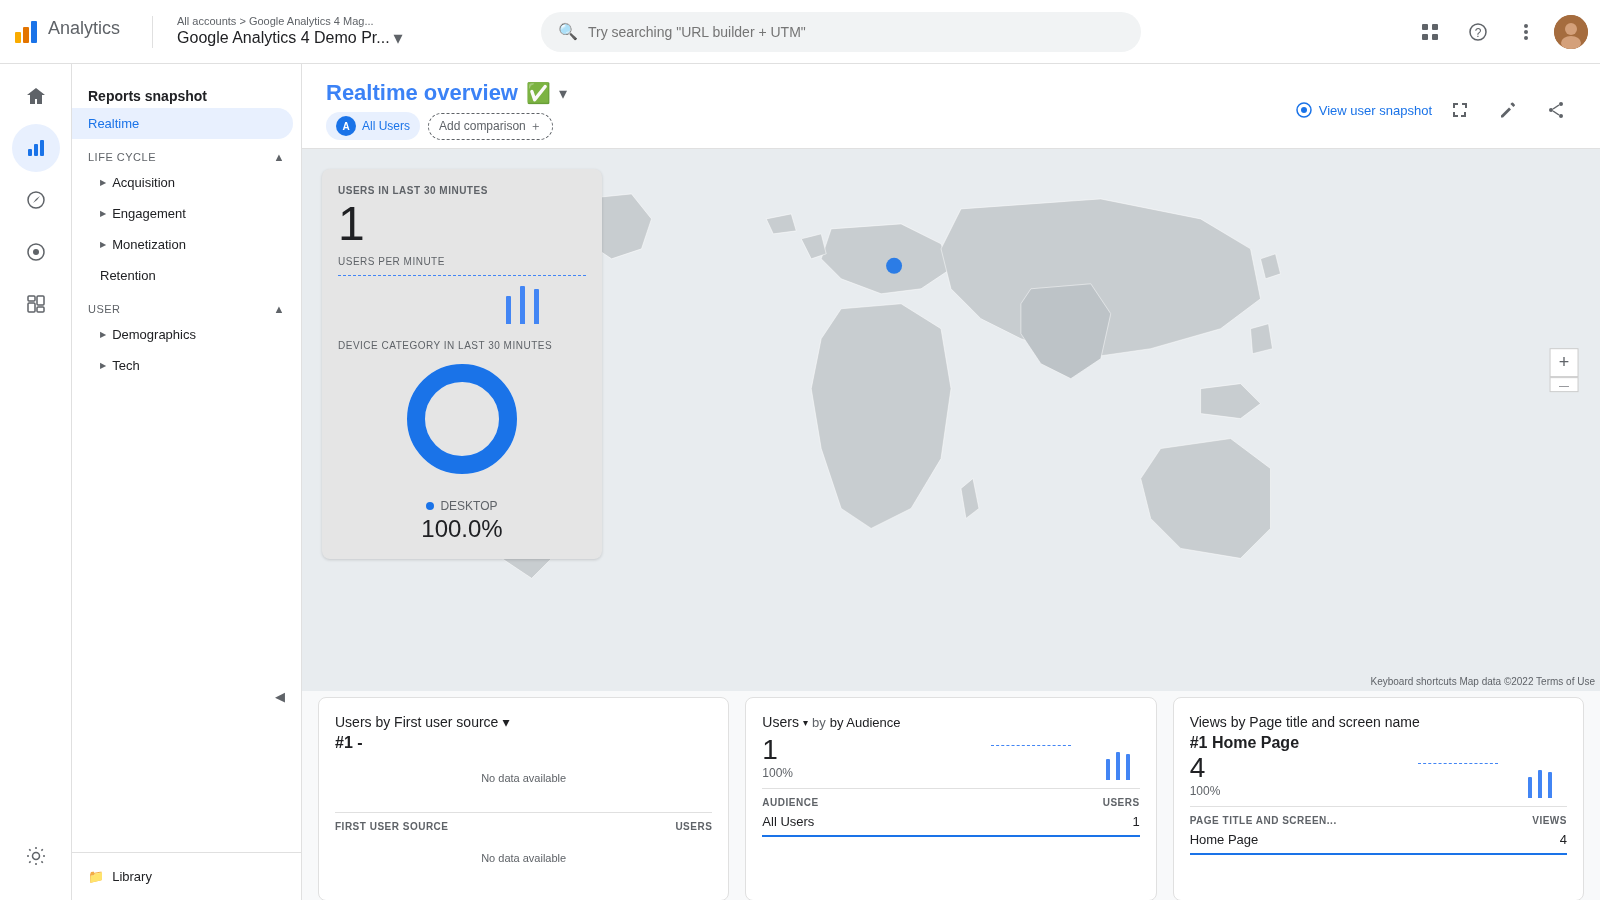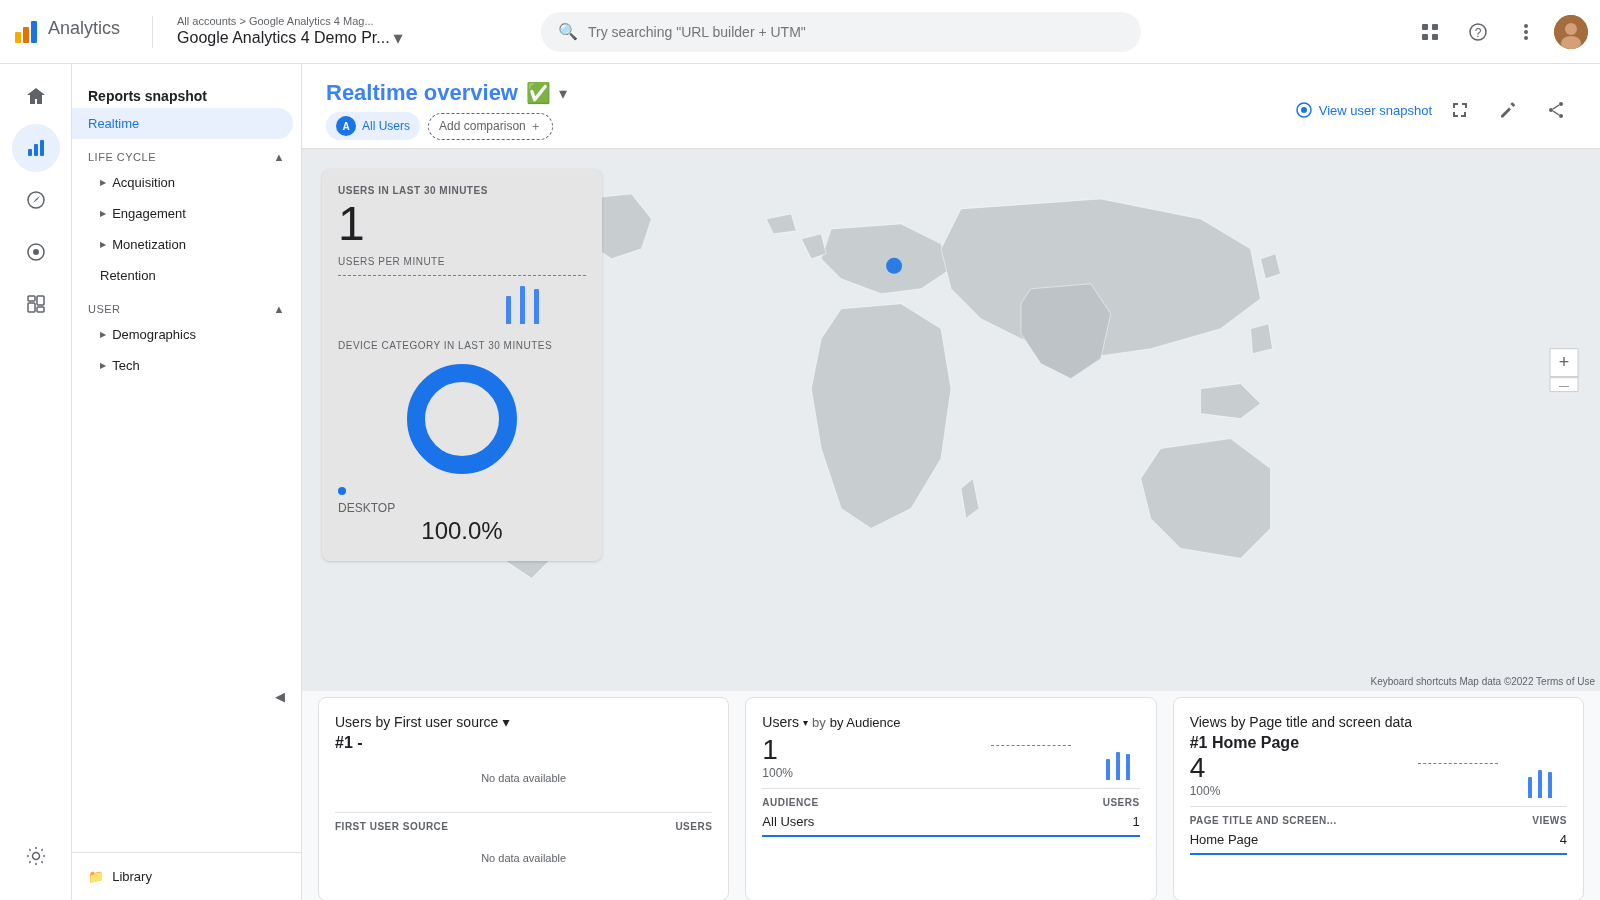--- a/index.html
+++ b/index.html
@@ -93,21 +93,21 @@
     }
     .card-label { font-size: 10px; font-weight: 600; color: #5f6368; text-transform: uppercase; letter-spacing: 0.5px; margin-bottom: 4px; }
     .card-big-number { font-size: 48px; font-weight: 300; color: #202124; line-height: 1; margin-bottom: 8px; }
     .card-section-label { font-size: 10px; font-weight: 400; color: #5f6368; text-transform: uppercase; letter-spacing: 0.5px; margin-bottom: 8px; }
     .mini-chart { display: flex; align-items: flex-end; gap: 2px; height: 40px; margin-bottom: 16px; }
     .mini-bar { background: #4285f4; border-radius: 1px 1px 0 0; }
     .dashed-line { border-top: 1px dashed #4285f4; margin-bottom: 8px; }
     .donut-container { display: flex; justify-content: center; margin: 8px 0; }
     .donut { position: relative; width: 120px; height: 120px; }
     .donut svg { width: 120px; height: 120px; }
-    .device-legend { display: flex; align-items: flex-start; justify-content: center; gap: 6px; margin-top: 8px; flex-direction: column; }
+    .device-legend { display: flex; align-items: center; justify-content: center; gap: 6px; margin-top: 20px; }
     .legend-dot { width: 8px; height: 8px; background: #1a73e8; border-radius: 50%; }
     .legend-label { font-size: 12px; color: #5f6368; }
     .device-pct { font-size: 24px; font-weight: 400; text-align: center; margin-top: 2px; }
 
     
     .bottom-cards { display: flex; gap: 0; padding: 0 0 0 0; }
     .bottom-card {
       flex: 1; background: #fff; border: 1px solid #e0e0e0; border-radius: 8px;
       margin: 0 8px 8px; padding: 16px; min-height: 200px;
     }
@@ -510,21 +510,21 @@
         <span>AUDIENCE</span>
         <span>USERS</span>
       </div>
       <div class="bottom-card-row">
         <span class="bottom-card-row-label">All Users</span>
         <span class="bottom-card-row-val">1</span>
       </div>
     </div>
 
     <div class="bottom-card">
-      <div class="bottom-card-title">Views by Page title and screen data</div>
+      <div class="bottom-card-title">Views by Page title and screen name</div>
       <div class="bottom-card-rank">#1 Home Page</div>
       <div style="display:flex;align-items:flex-end;justify-content:space-between;">
         <div>
           <div class="bottom-card-value">4</div>
           <div class="bottom-card-pct">100%</div>
         </div>
         <div>
           <div class="dashed-line-sm" style="width:80px;"></div>
           <div class="mini-chart-sm" id="mini-chart-card3">
               <div class="mini-bar-sm" style="height: 0px; width: 4px; min-height: 0px;"></div>

